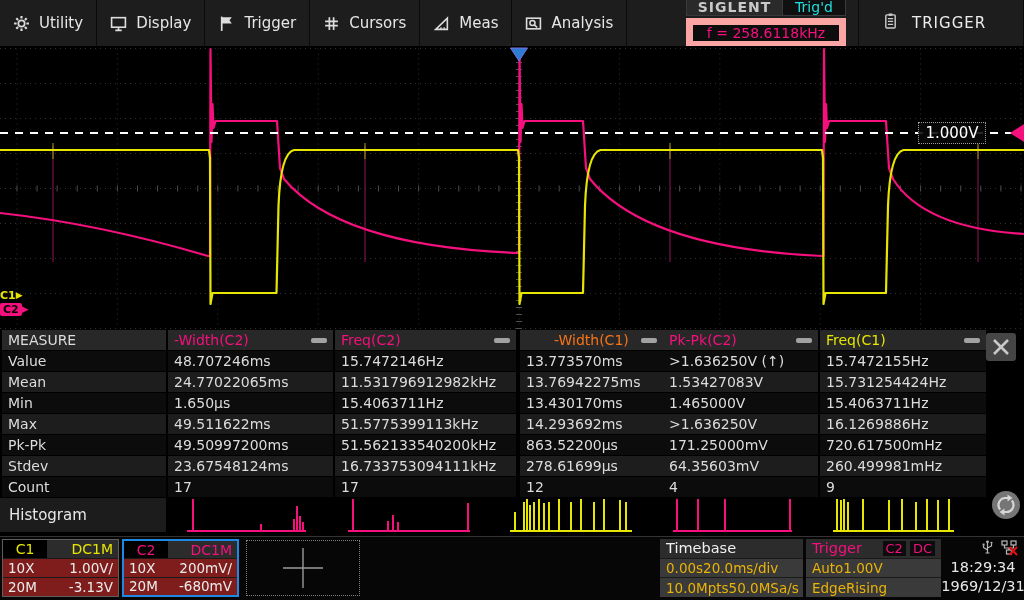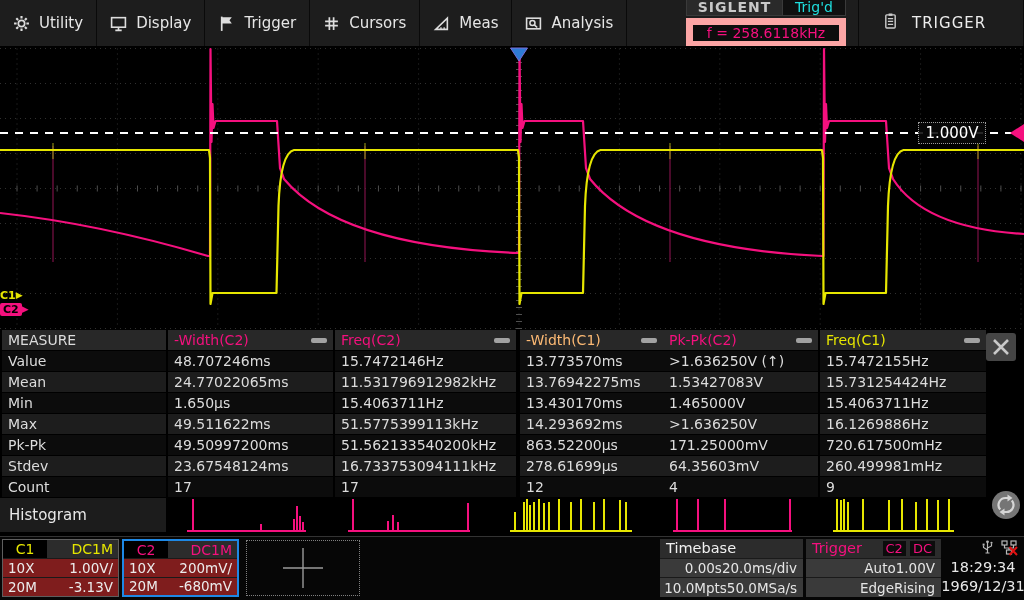--- a/index.html
+++ b/index.html
@@ -60,21 +60,21 @@
   .ch-row{flex:1;background:#7f1d1d;display:flex;align-items:center;font-size:13.5px;color:#ececec;padding:0 5px;justify-content:space-between;}
   .ch-head{background:#2c2c2c;padding:0;}
   .ch-name{width:44px;height:100%;background:#000;display:flex;align-items:center;justify-content:center;font-size:14px;}
   .ch-coup{margin-left:auto;padding-right:5px;font-size:14px;}
   #addbox{position:absolute;left:246px;top:3px;width:114px;height:56px;border:1px dotted #808080;box-sizing:border-box;
           display:flex;align-items:center;justify-content:center;}
   .infobox{position:absolute;top:2px;height:58px;background:#1a1a1a;display:flex;flex-direction:column;gap:1px;box-sizing:border-box;}
   #tbbox{left:660px;width:143px;}
   #trbox{left:806px;width:135px;}
   .ib-head{flex:1;background:#2c2c2c;display:flex;align-items:center;font-size:14.5px;color:#f0f0f0;padding:0 6px;}
-  .ib-row{flex:1;background:#3a3a3a;display:flex;align-items:center;justify-content:flex-end;font-size:13.5px;color:#e5e5e5;padding:0 6px;}
+  .ib-row{flex:1;background:#3a3a3a;display:flex;align-items:center;justify-content:flex-start;font-size:13.5px;color:#eab308;padding:0 6px;}
   .tr-badge{background:#0c0c0c;color:#f5107e;font-size:13px;padding:0 3px;margin-left:4px;}
   #trbox .ib-head{color:#f5107e;}
   #statusbox{position:absolute;left:944px;top:2px;width:78px;height:58px;display:flex;flex-direction:column;}
   #status-icons{height:18px;display:flex;align-items:center;justify-content:flex-end;gap:7px;padding-right:4px;}
   .clockline{height:19px;display:flex;align-items:center;justify-content:center;color:#e8e8e8;font-size:14.5px;}
 </style>
 </head>
 <body>
 
 <div id="menubar">
@@ -316,21 +316,21 @@
       <div class="mcell mrow-d" style="top: 21px;">15.7472146Hz</div>
       <div class="mcell mrow-l" style="top: 42px;">11.531796912982kHz</div>
       <div class="mcell mrow-d" style="top: 63px;">15.4063711Hz</div>
       <div class="mcell mrow-l" style="top: 84px;">51.5775399113kHz</div>
       <div class="mcell mrow-d" style="top: 105px;">51.562133540200kHz</div>
       <div class="mcell mrow-l" style="top: 126px;">16.733753094111kHz</div>
       <div class="mcell mrow-d" style="top: 147px;">17</div>
     </div>
     <div class="mcol" style="left: 520px; width: 143px;">
       <div class="mcell mhead" style="top: 0px;">
-        <span style="color: #fdba74;">-Width(C1)</span>
+        <span style="color: #f97316; margin-left: 28px;">-Width(C1)</span>
         <span class="minus-btn"></span>
       </div>
       <div class="mcell mrow-d" style="top: 21px;">13.773570ms</div>
       <div class="mcell mrow-l" style="top: 42px;">13.76942275ms</div>
       <div class="mcell mrow-d" style="top: 63px;">13.430170ms</div>
       <div class="mcell mrow-l" style="top: 84px;">14.293692ms</div>
       <div class="mcell mrow-d" style="top: 105px;">863.52200µs</div>
       <div class="mcell mrow-l" style="top: 126px;">278.61699µs</div>
       <div class="mcell mrow-d" style="top: 147px;">12</div>
     </div>

